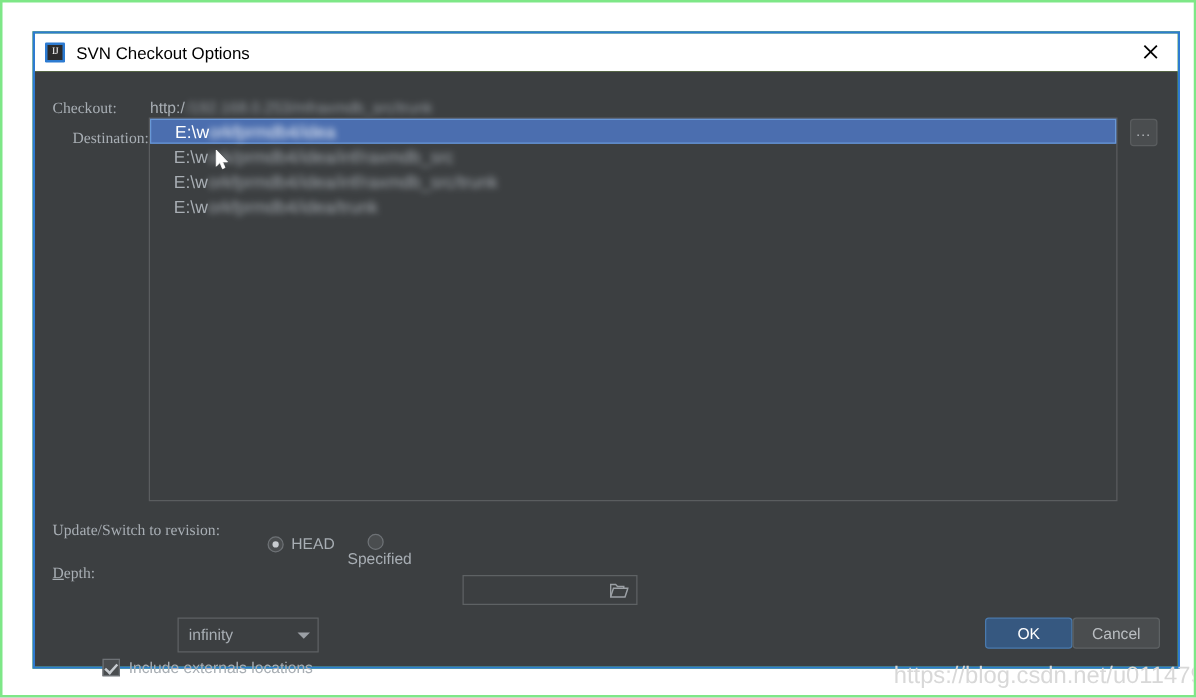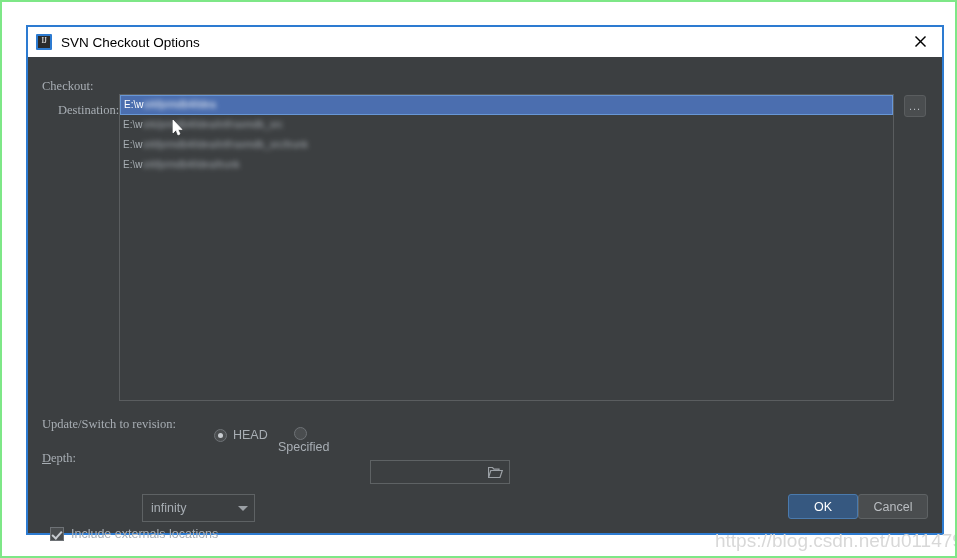--- a/index.html
+++ b/index.html
@@ -145,22 +145,22 @@
     width: 775px;
     height: 307px;
     background: #3c3f41;
     border: 1px solid #5a5d5f;
     box-sizing: border-box;
   }
   .dest-item {
     position: relative;
     height: 20px;
     line-height: 20px;
-    padding-left: 3px;
-    font-size: 10px;
+    padding-left: 19px;
+    font-size: 14px;
     color: #a8aeb4;
     white-space: nowrap;
     box-sizing: border-box;
     font-family: "Liberation Sans", sans-serif;
   }
   .dest-item.selected {
     background: #4b6eaf;
     color: #ffffff;
     border: 1px solid #6897d6;
     line-height: 18px;
@@ -283,21 +283,21 @@
   .caret-down {
     width: 0; height: 0;
     border-left: 5px solid transparent;
     border-right: 5px solid transparent;
     border-top: 5px solid #9ba0a5;
   }
 
   
   #externals-row {
     position: absolute;
-    left: 22px;
+    left: 54px;
     top: 470px;
     display: flex;
     align-items: center;
     font-size: 12.5px;
     color: #a8aeb4;
     white-space: nowrap;
   }
   .cbox {
     width: 14px; height: 14px;
     border: 1px solid #6e7276;
@@ -374,20 +374,24 @@
         <svg width="13" height="13" viewBox="0 0 13 13">
           <line x1="1.5" y1="1.5" x2="11.5" y2="11.5" stroke="#000" stroke-width="1.4"></line>
           <line x1="11.5" y1="1.5" x2="1.5" y2="11.5" stroke="#000" stroke-width="1.4"></line>
         </svg>
       </div>
     </div>
 
     <div id="body">
 
       <span class="lbl" id="checkout-label">Checkout:</span>
+      <span id="checkout-value">
+        <span>http:/</span>
+          <span id="checkout-url-blur">/192.168.0.253/mfraxmdb_src/trunk</span>
+      </span>
 
       <span class="lbl" id="destination-label">Destination:</span>
 
       <div id="dest-popup">
         <div class="dest-item selected">
           <span class="dest-prefix">E:\w</span><span class="dest-blur">orkfprmdb4/idea</span>
         </div>
         <div class="dest-item">
           <span class="dest-prefix">E:\w</span><span class="dest-blur">ork/prmdb4/idea/inf/raxmdb_src</span>
         </div>

